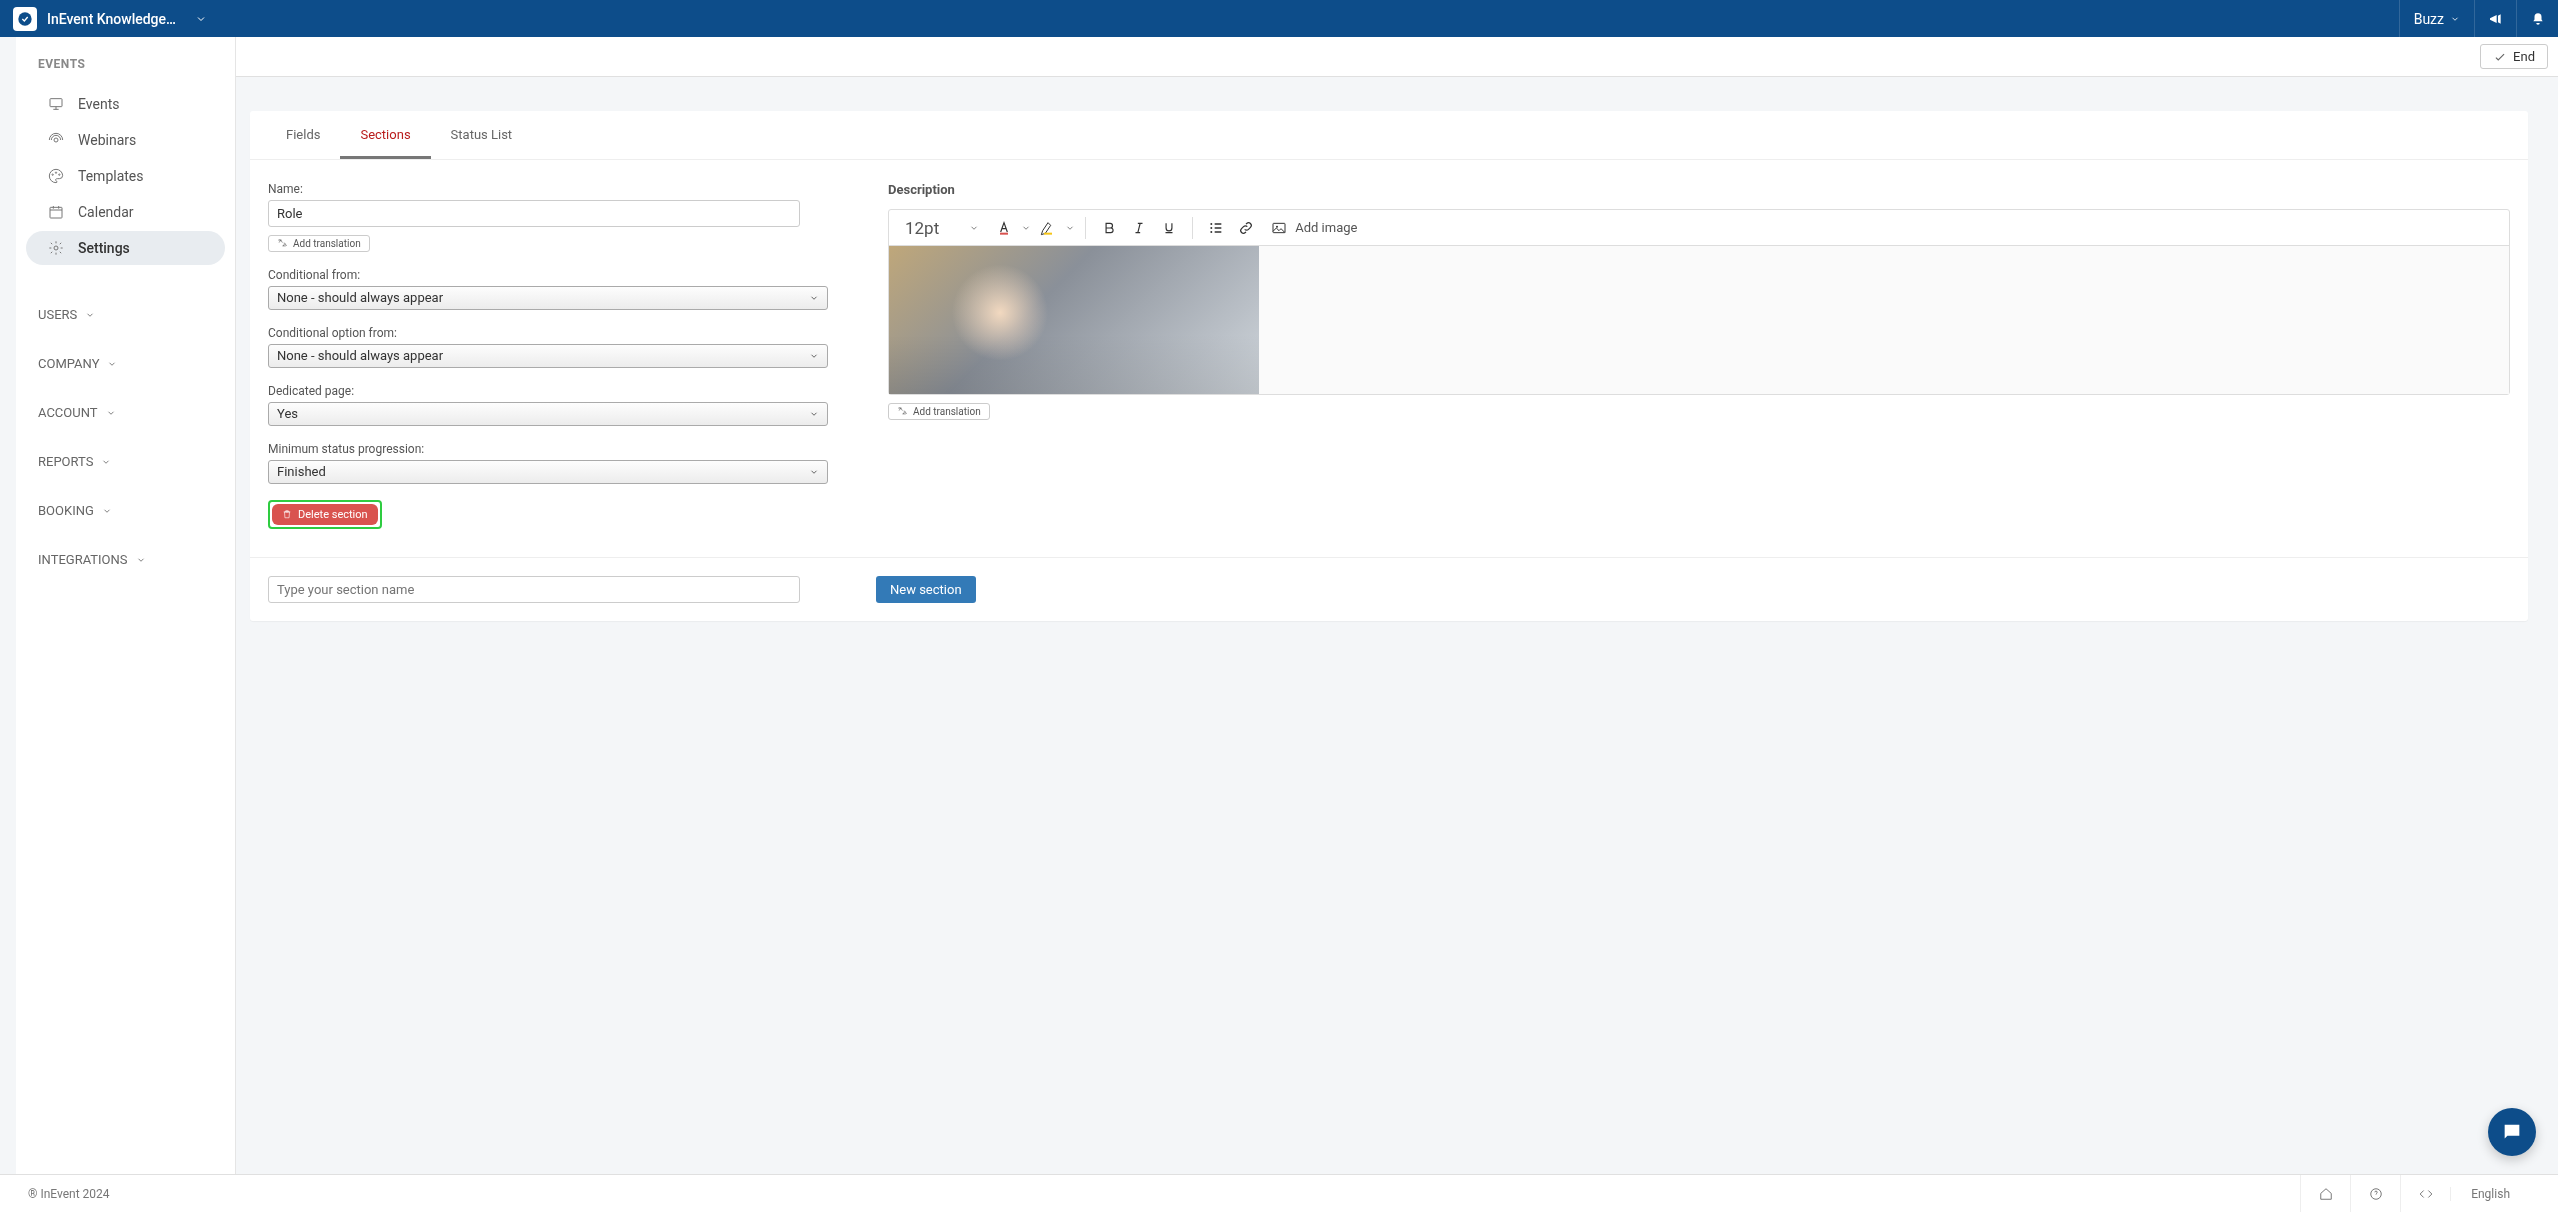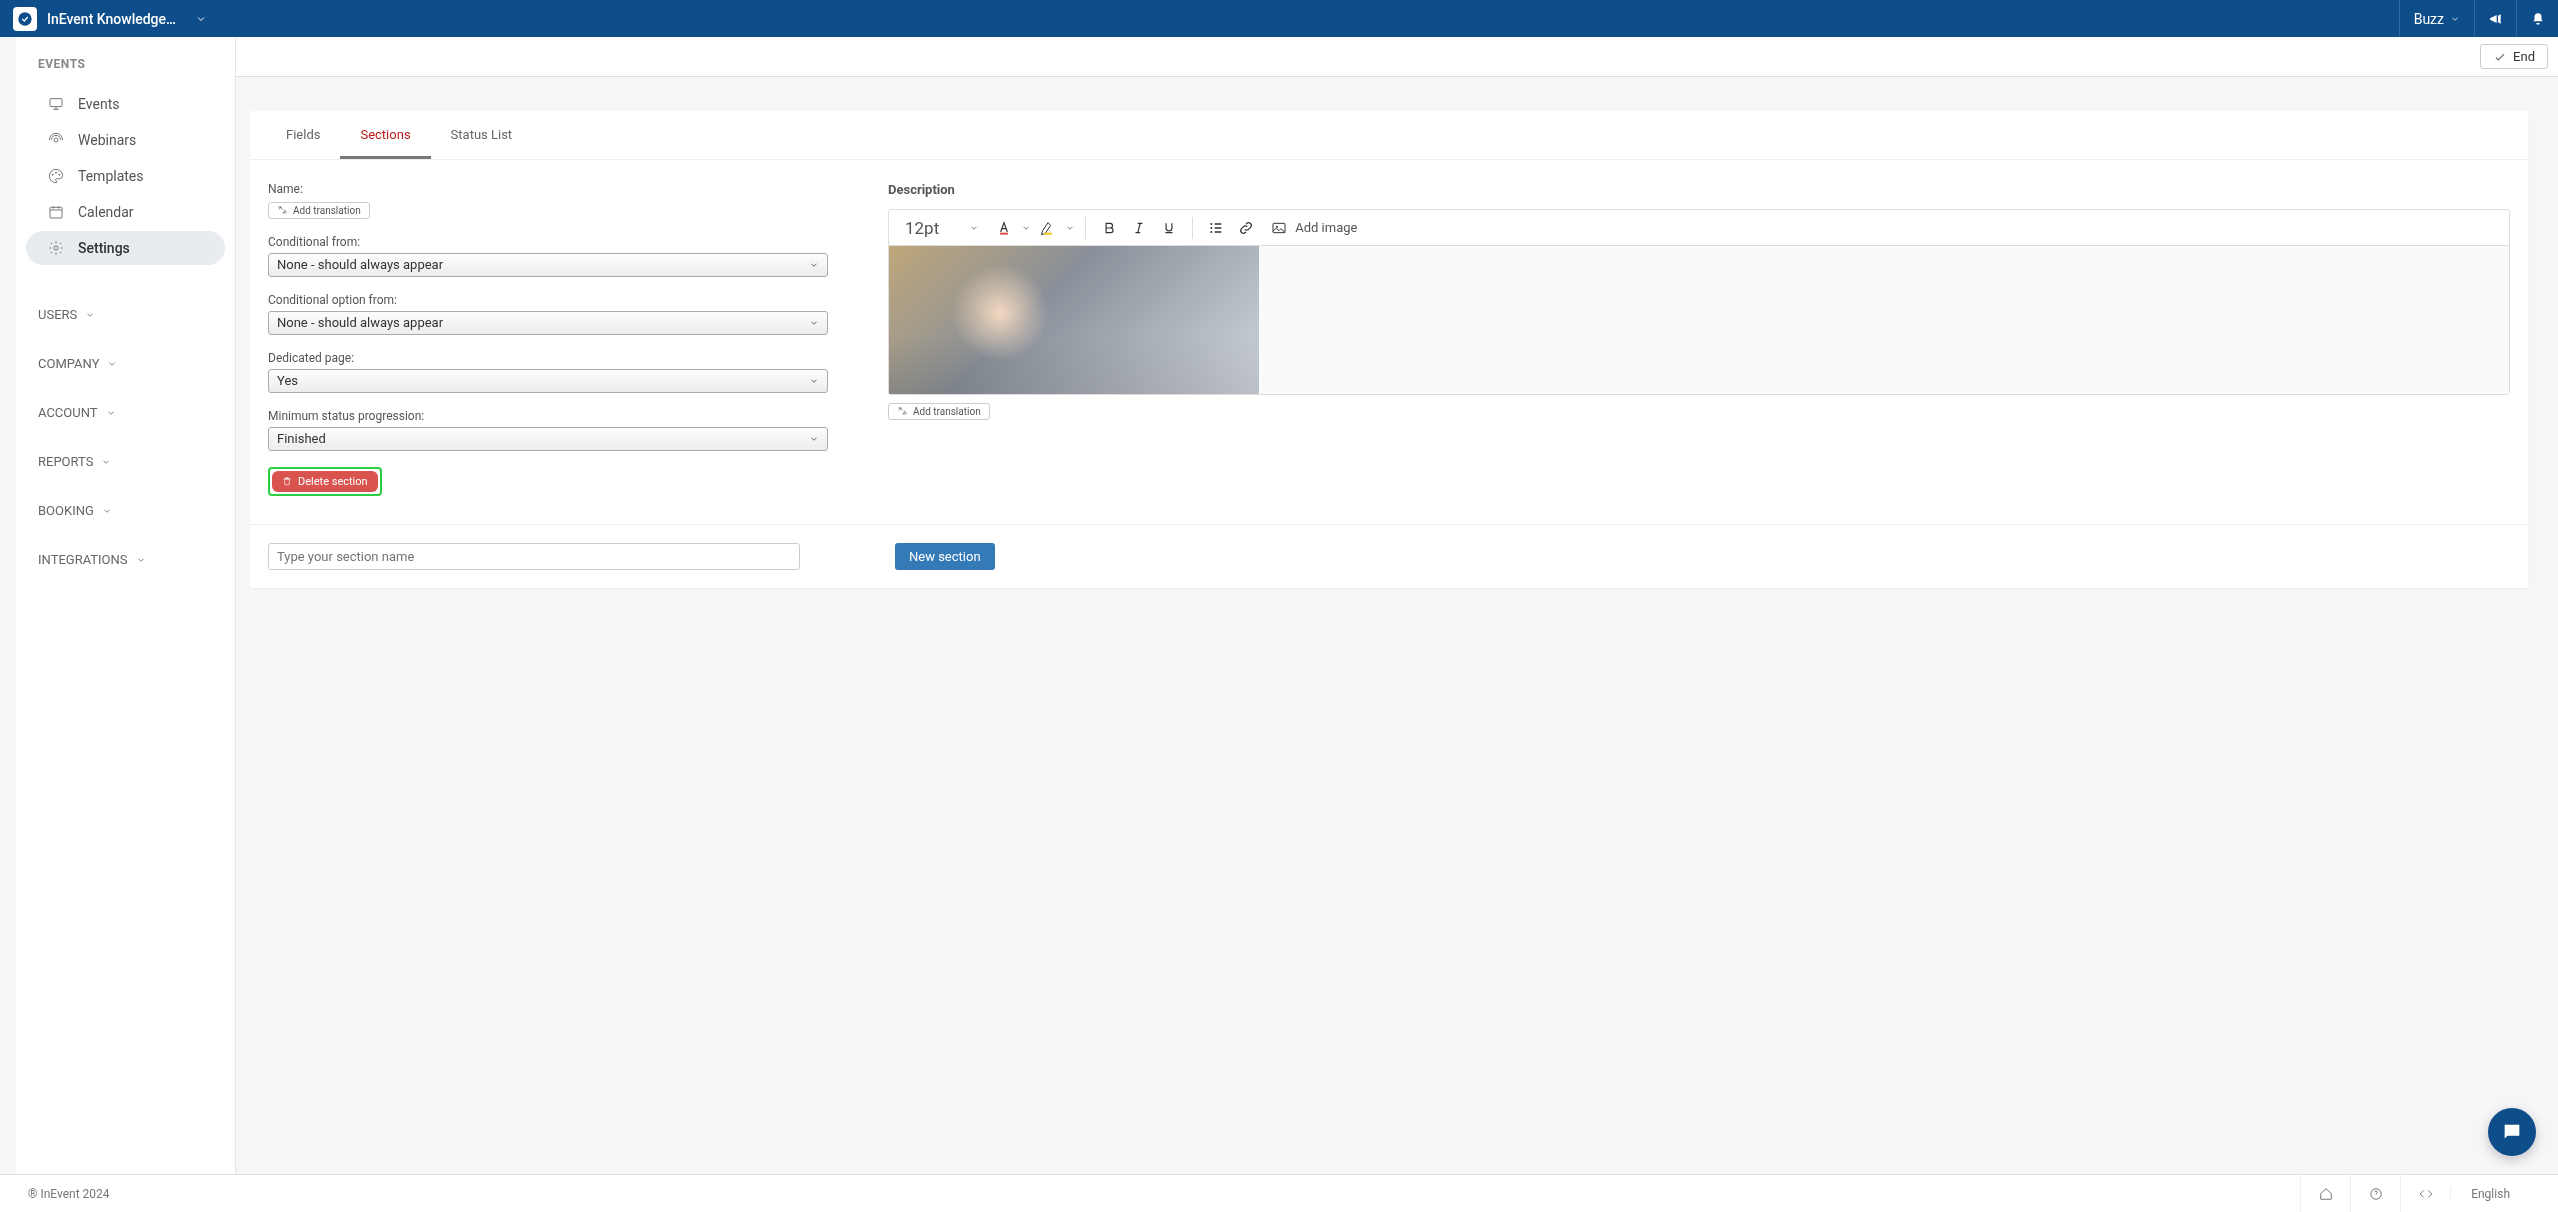--- a/index.html
+++ b/index.html
@@ -40,21 +40,21 @@
   .toolbar{height:36px;border-bottom:1px solid #ddd;display:flex;align-items:center;padding:0 8px;gap:4px}
   .tb-sep{width:1px;height:22px;background:#ddd;margin:0 6px}
   .tb-select{display:flex;align-items:center;gap:30px;padding:3px 8px;font-size:17px;color:#555;min-width:90px}
   .tb-btn{width:26px;height:26px;display:flex;align-items:center;justify-content:center;color:#444;border-radius:3px}
   .tb-img{display:flex;align-items:center;gap:8px;padding:3px 8px;font-size:13px;color:#555}
   .editor-body{height:148px;background:#fafafa;display:flex}
   .hero-img{width:370px;height:100%;background:linear-gradient(135deg,#bfa77a 0%, #8a9099 40%, #d0d6dc 100%);position:relative;overflow:hidden}
   .hero-img::after{content:"";position:absolute;inset:0;background:
      radial-gradient(ellipse 80px 80px at 30% 45%, #f2d9c0 0%, transparent 60%),
      linear-gradient(180deg, transparent 60%, rgba(0,0,0,.1) 100%)}
-  .sec2{padding:18px;display:flex;gap:95px;border-top:1px solid #eee}
+  .sec2{padding:18px;display:flex;gap:76px;border-top:1px solid #eee}
   .new-input{width:532px;border:1px solid #ccc;border-radius:3px;padding:5px 8px;font-size:13px;color:#888}
   .new-btn{background:#337ab7;color:#fff;border:none;border-radius:3px;padding:5px 14px;font-size:13px}
   .footer{position:absolute;left:0;right:0;bottom:0;height:38px;background:#fff;border-top:1px solid #e0e0e0;display:flex;align-items:center;padding:0 28px;font-size:12px;color:#777}
   .footer-right{margin-left:auto;display:flex;align-items:center;gap:0}
   .f-icon{width:50px;height:38px;display:flex;align-items:center;justify-content:center;border-left:1px solid #eee;color:#666}
   .f-lang{padding:0 20px;border-left:1px solid #eee}
   .chat-fab{position:absolute;right:22px;bottom:56px;width:48px;height:48px;border-radius:50%;background:#0d4d8a;display:flex;align-items:center;justify-content:center;color:#fff;box-shadow:0 4px 12px rgba(0,0,0,.2)}
   svg{display:block}
 </style>
 </head>
@@ -198,20 +198,21 @@
   <div class="card">
     <div class="tabs">
       <div class="tab">Fields</div>
       <div class="tab active">Sections</div>
       <div class="tab">Status List</div>
     </div>
 
     <div class="form-area">
       <div class="col-left">
         <div class="fld-label">Name:</div>
+        <input class="txt-input" value="Role" style="">
         <div class="pill">
           <svg viewBox="0 0 24 24">
               <path d="M3 5h8M7 3v2m-2 6l4-6 4 6M13 19h8m-4-8v2m-2 6l4-6 4 6" stroke="#555" stroke-width="1.5" fill="none"></path>
             </svg>
           <span>Add translation</span>
         </div>
 
         <div class="fld-label">Conditional from:</div>
         <div class="select">
           <span>None - should always appear</span>

